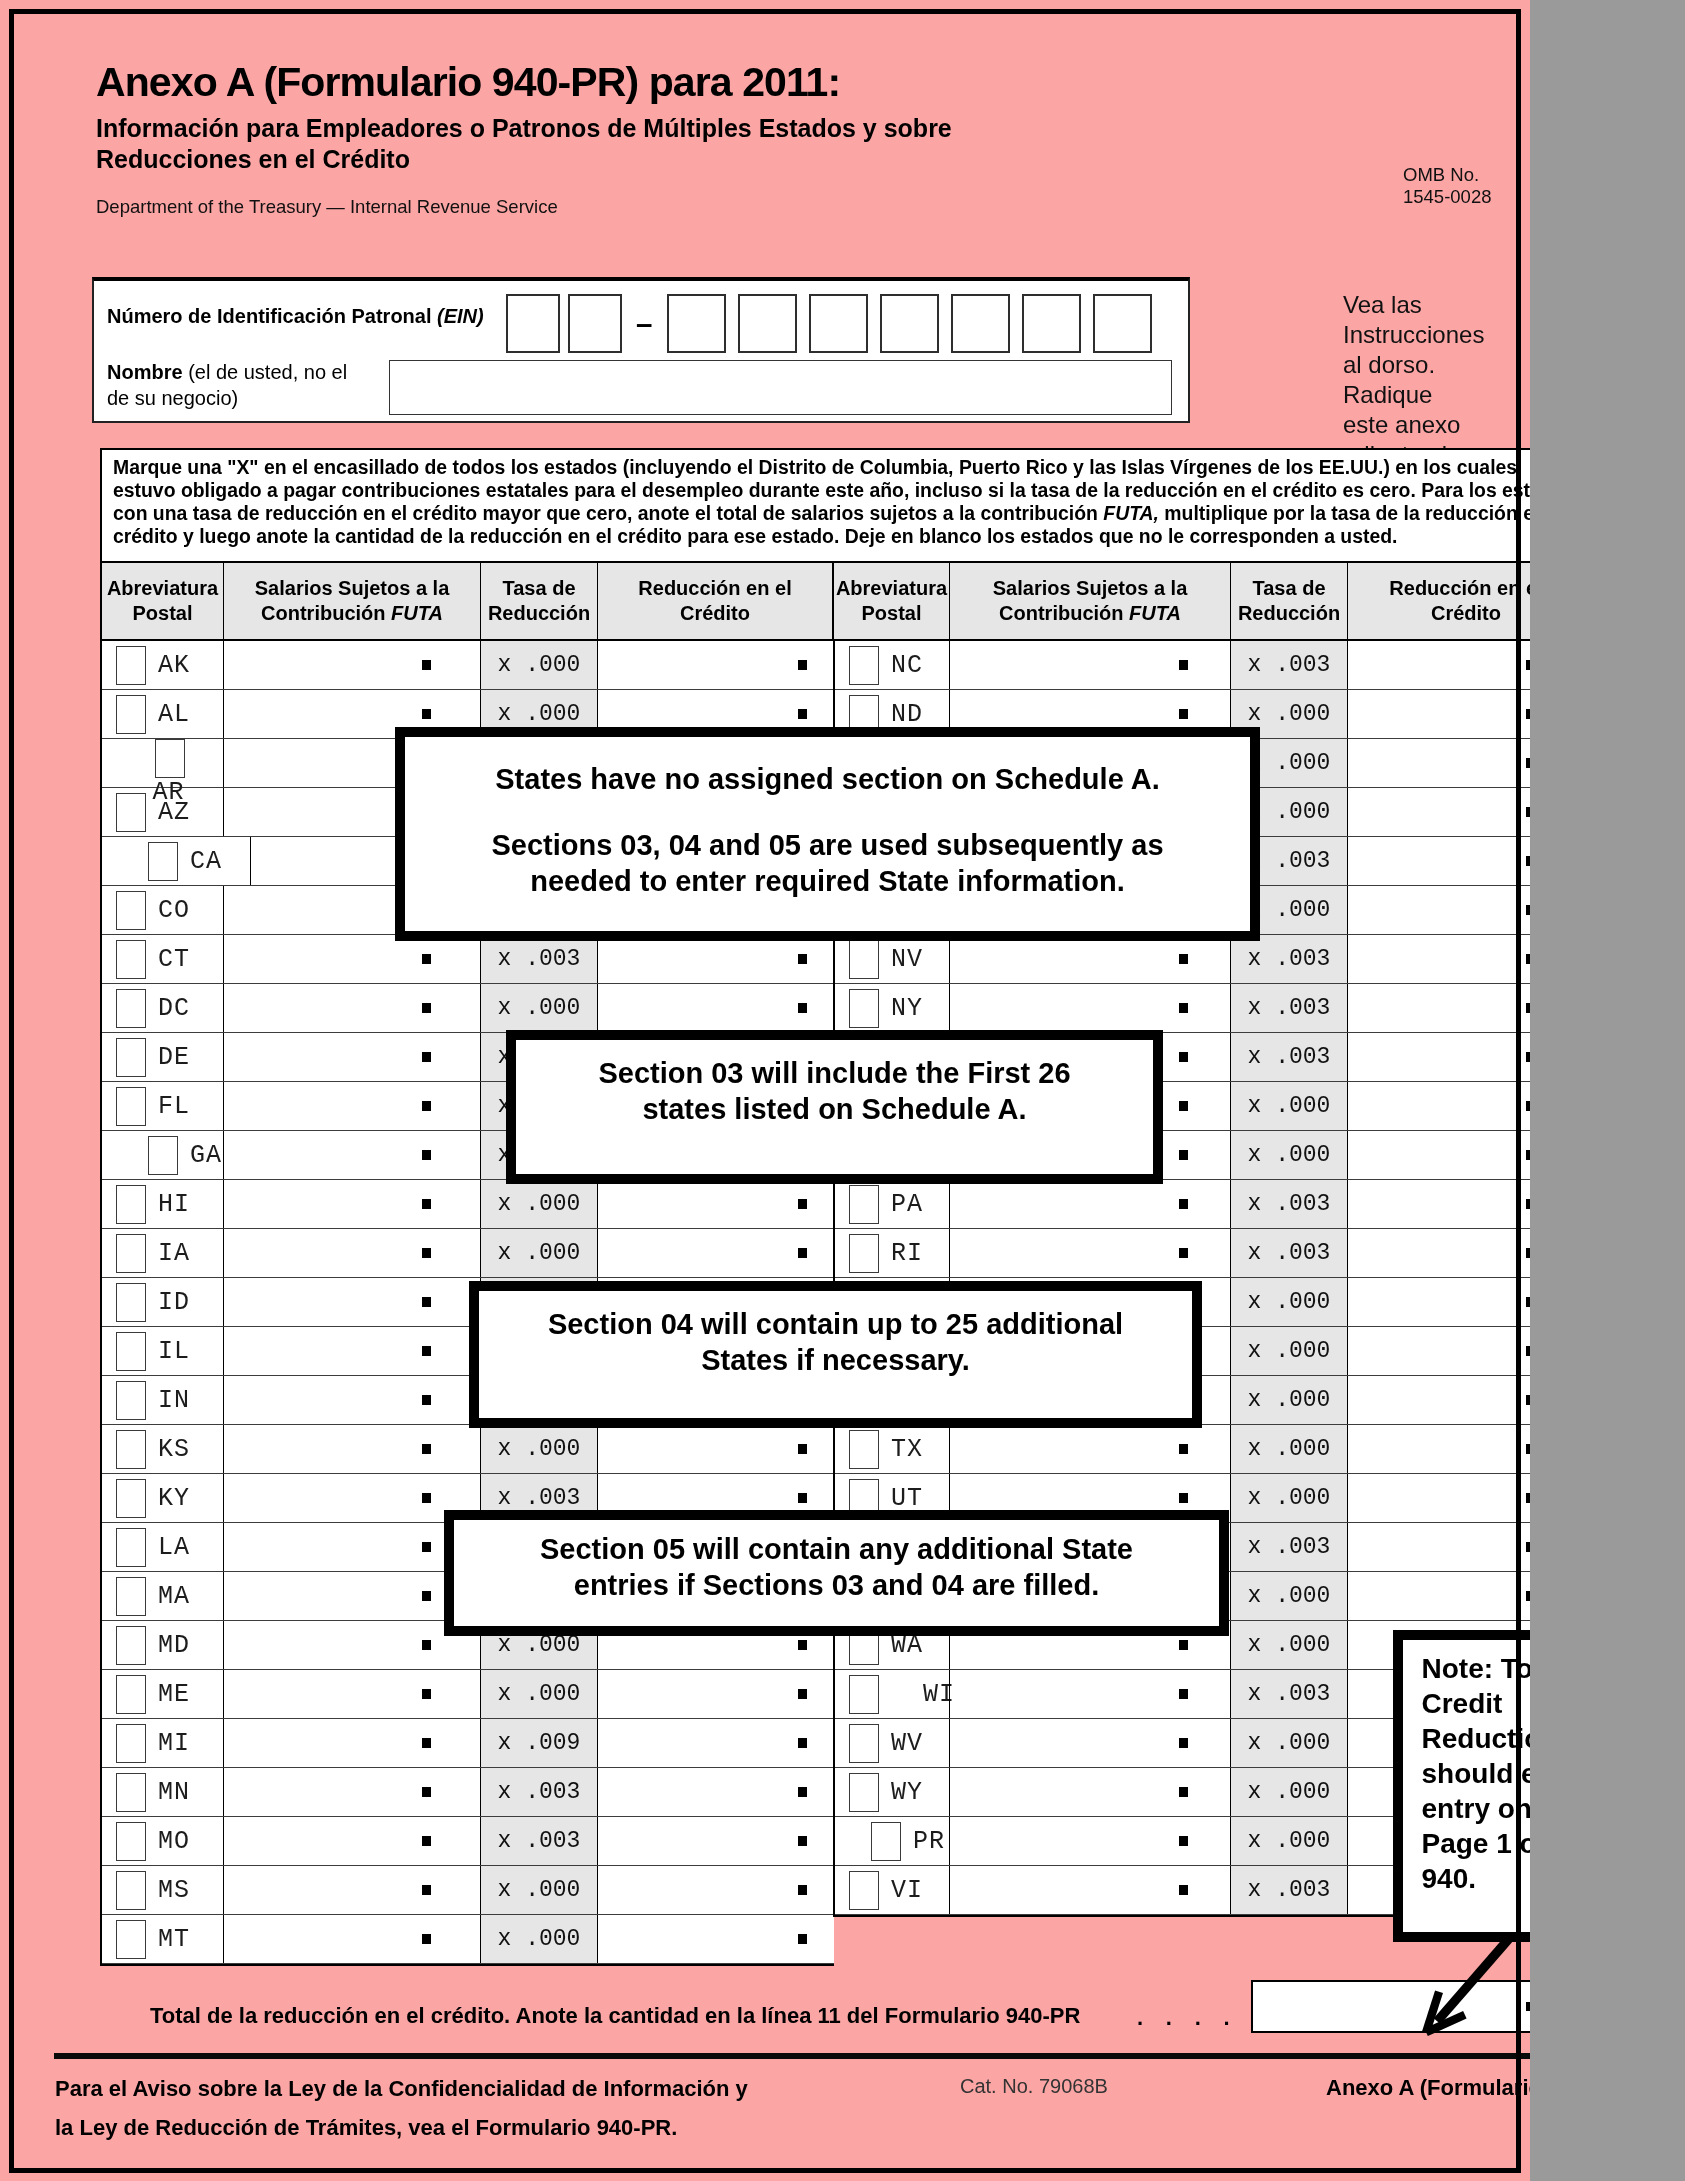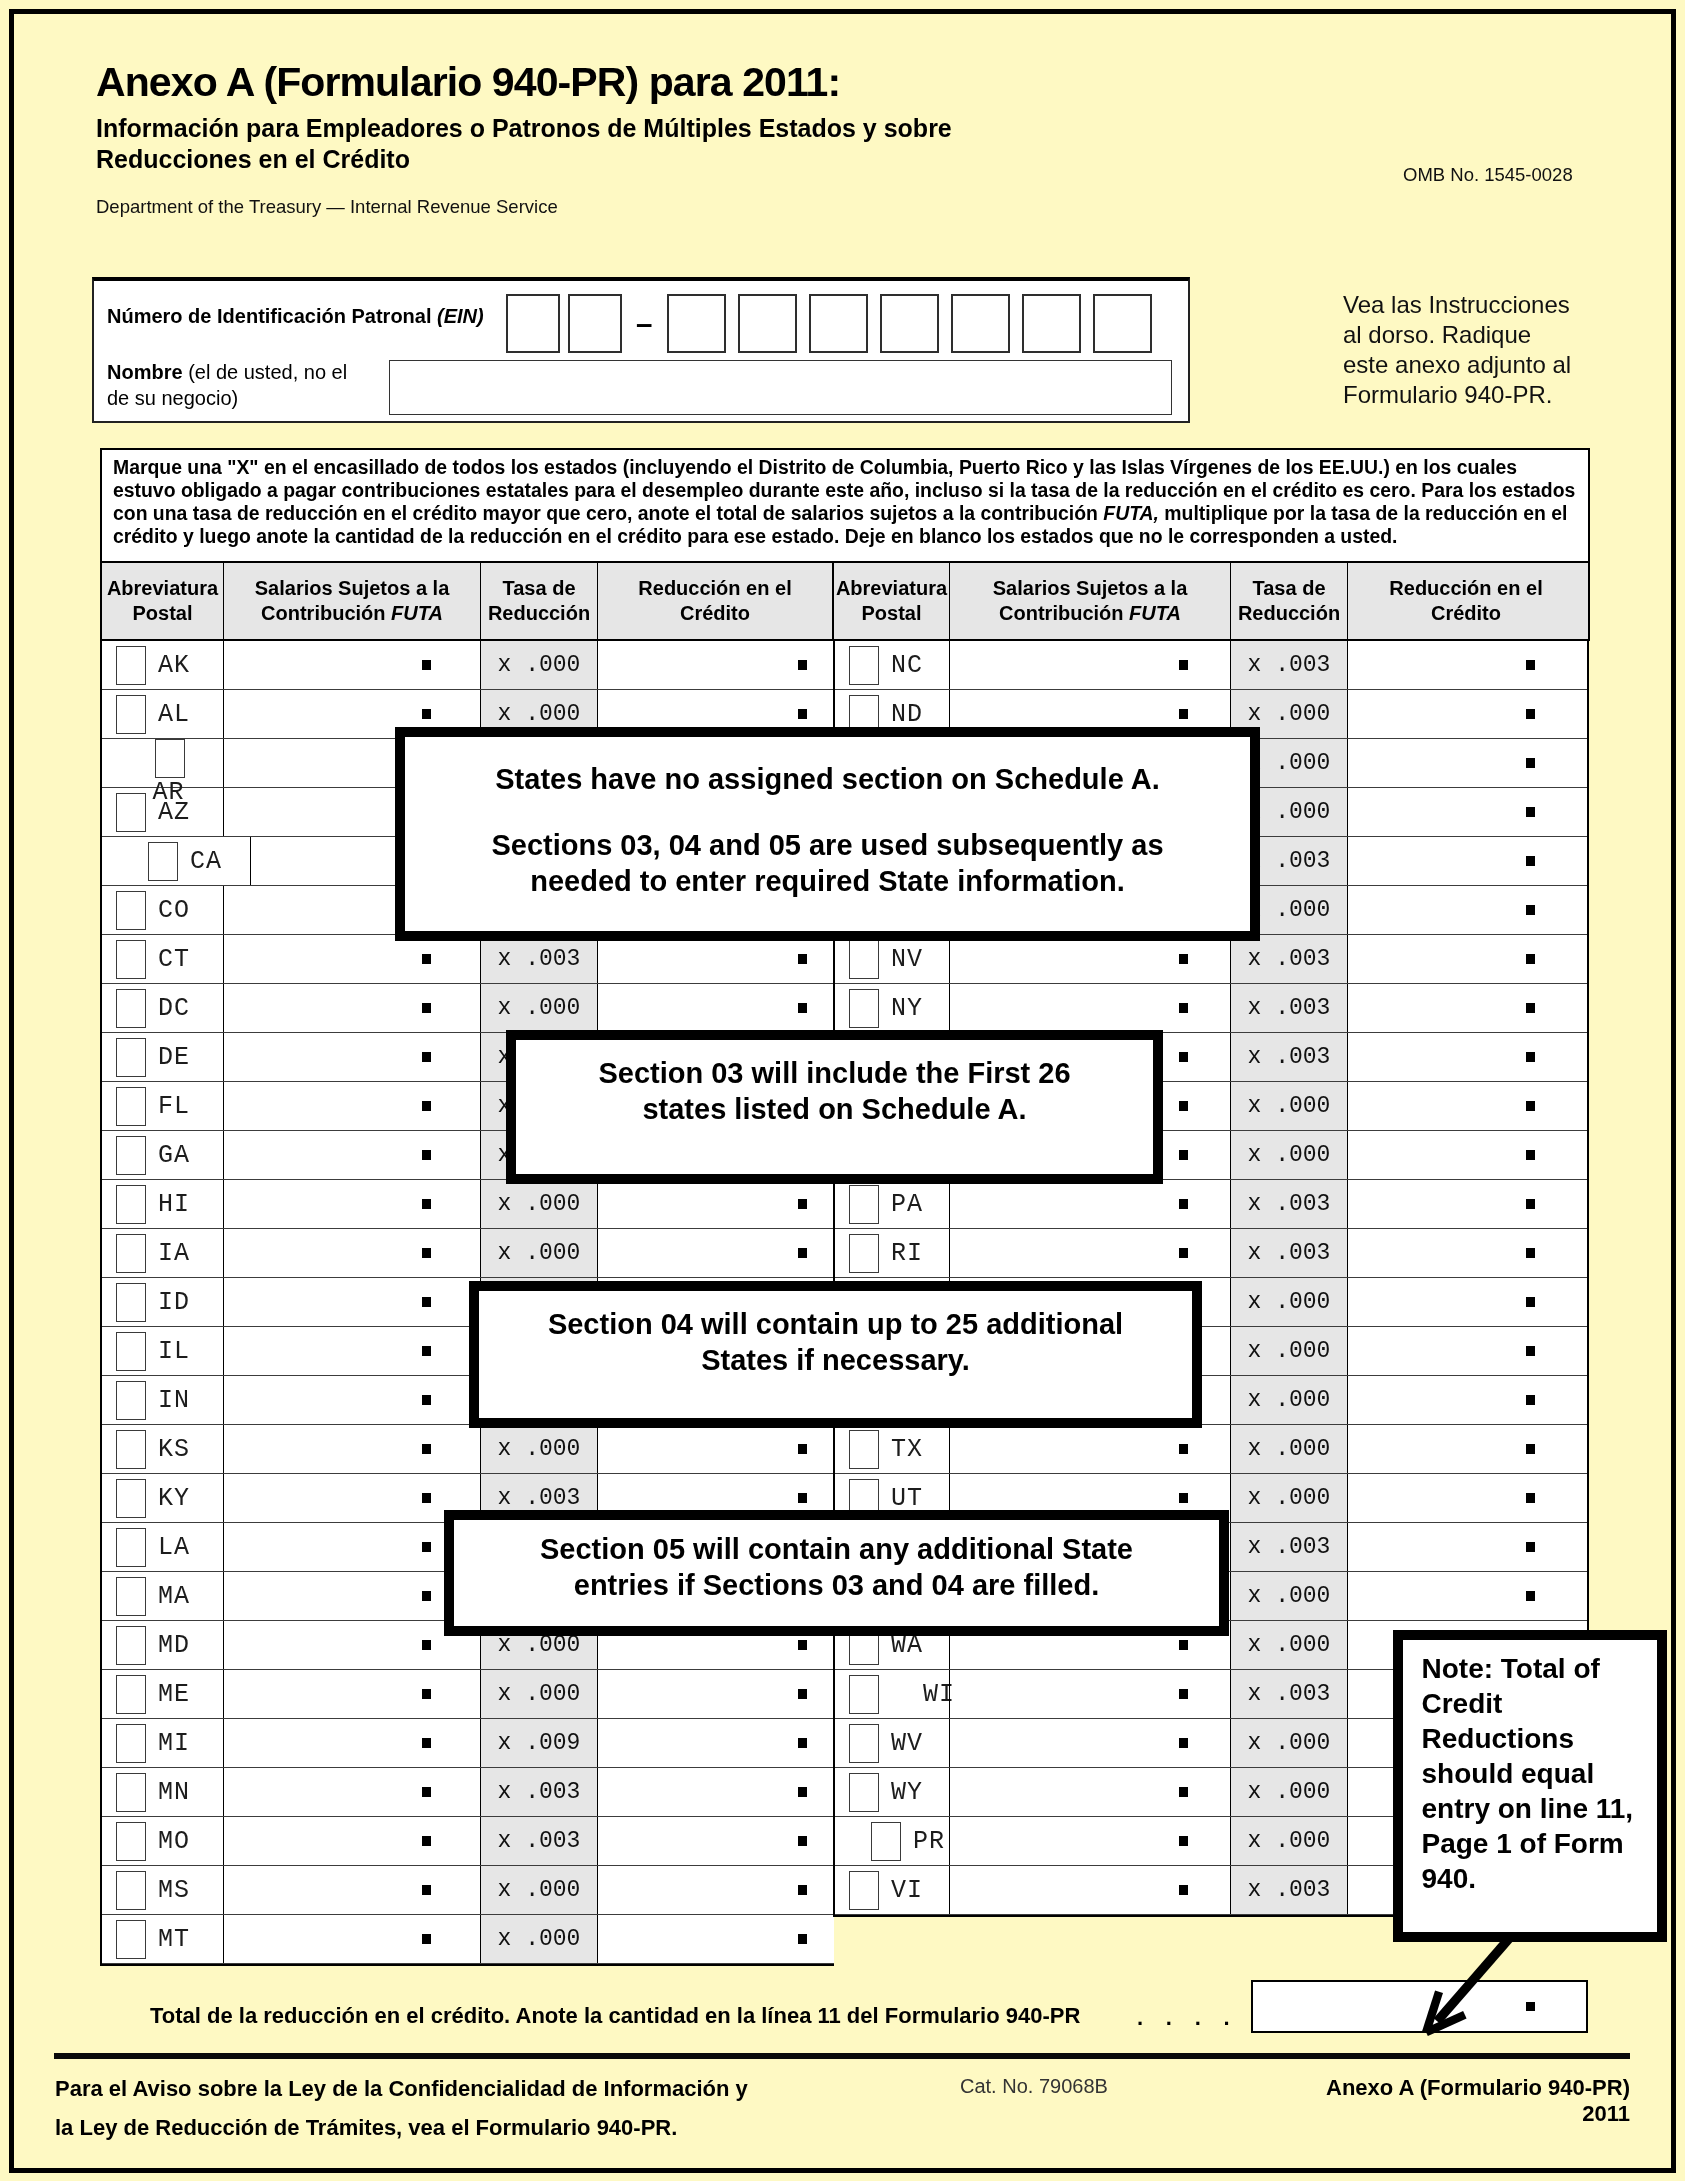--- a/index.html
+++ b/index.html
@@ -1,16 +1,16 @@
 <!DOCTYPE html>
 <html style="--shade: #e6e6e6;font-size:14.8px"><head>
 <meta charset="utf-8">
 <style>
   html,body{margin:0;padding:0;background:#9a9a9a;}
-  #page{position:relative;width:1685px;height:2182px;background:#fef9c3;overflow:hidden;
+  #page{position:relative;width:1530px;height:2182px;background:#fca5a5;overflow:hidden;
         font-family:"Liberation Sans",sans-serif;color:#000;}
   .pageborder{position:absolute;inset:9.2px;border:5.5px solid #000;pointer-events:none;z-index:40;}
   .abs{position:absolute;}
   .b{font-weight:bold;}
   .it{font-style:italic;}
 
   
   #title{left:96px;top:59px;font-size:41px;font-weight:bold;letter-spacing:-0.9px;}
   #subtitle{left:96px;top:113px;font-size:25px;font-weight:bold;line-height:31px;}
   #omb{left:1403px;top:164px;font-size:18.5px;color:#111;}
@@ -278,21 +278,21 @@
         </div>
         <div class="c c-wg" style="width: 257px;">
           <span class="mk mk-wg-l"></span>
         </div>
         <div class="c c-rt" style="width: 117px;">x .003</div>
         <div class="c c-cr" style="width: 235px;">
           <span class="mk mk-cr-l"></span>
         </div>
       </div>
       <div class="srow">
-        <div class="c c-ab" style="width: 121px;">
+        <div class="c c-ab" style="width: 121px; padding-left: 32px;">
           <div class="cb"></div>
           <span class="ab">GA</span>
         </div>
         <div class="c c-wg" style="width: 257px;">
           <span class="mk mk-wg-l"></span>
         </div>
         <div class="c c-rt" style="width: 117px;">x .003</div>
         <div class="c c-cr" style="width: 235px;">
           <span class="mk mk-cr-l"></span>
         </div>

